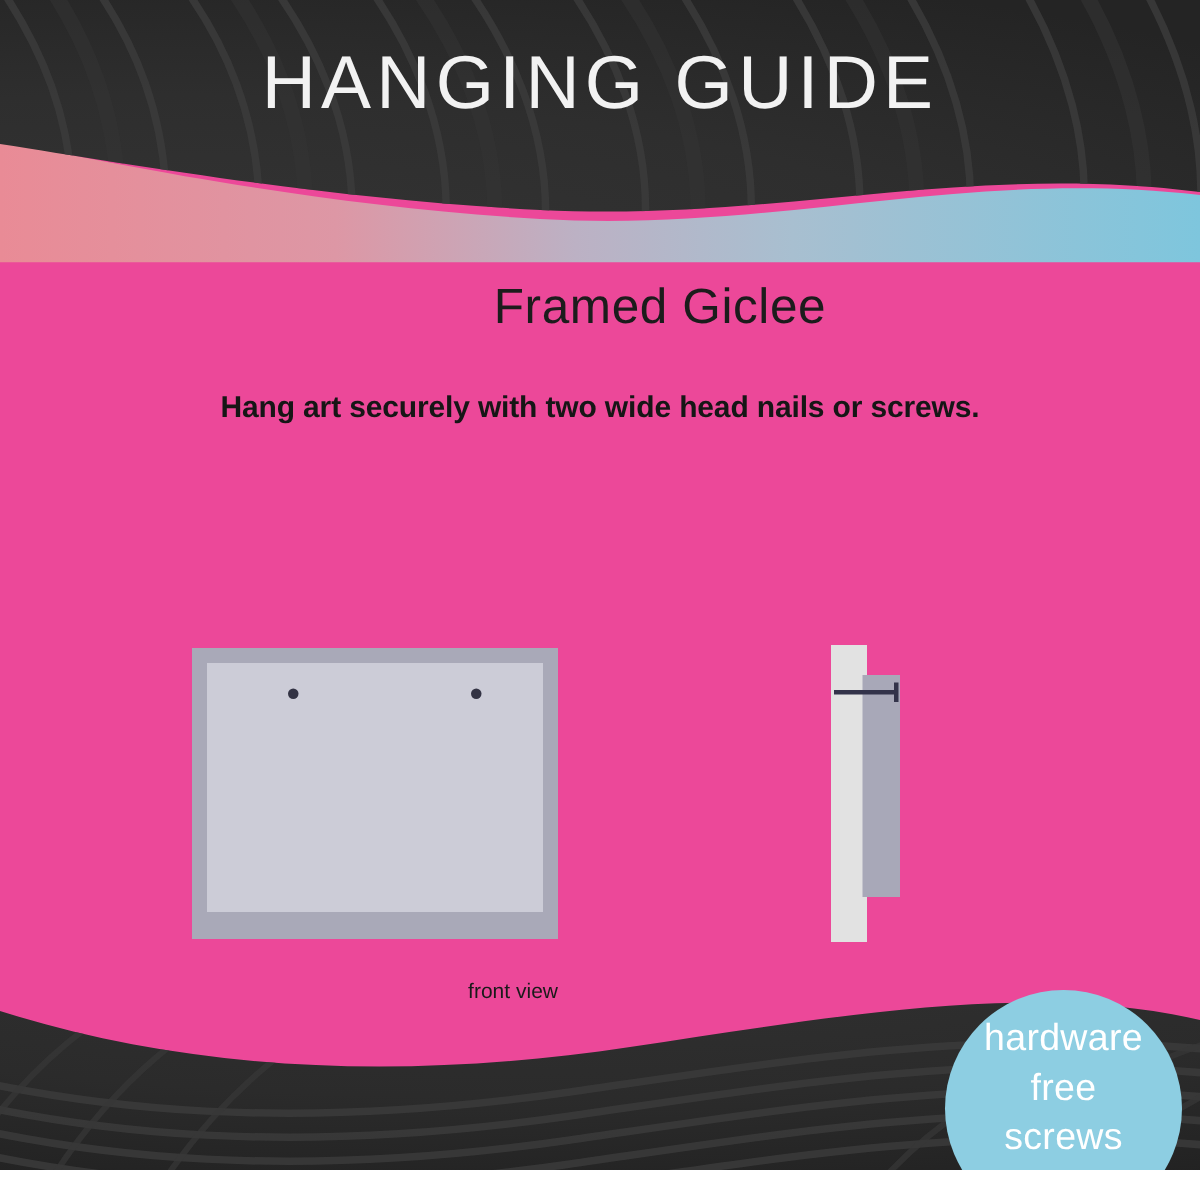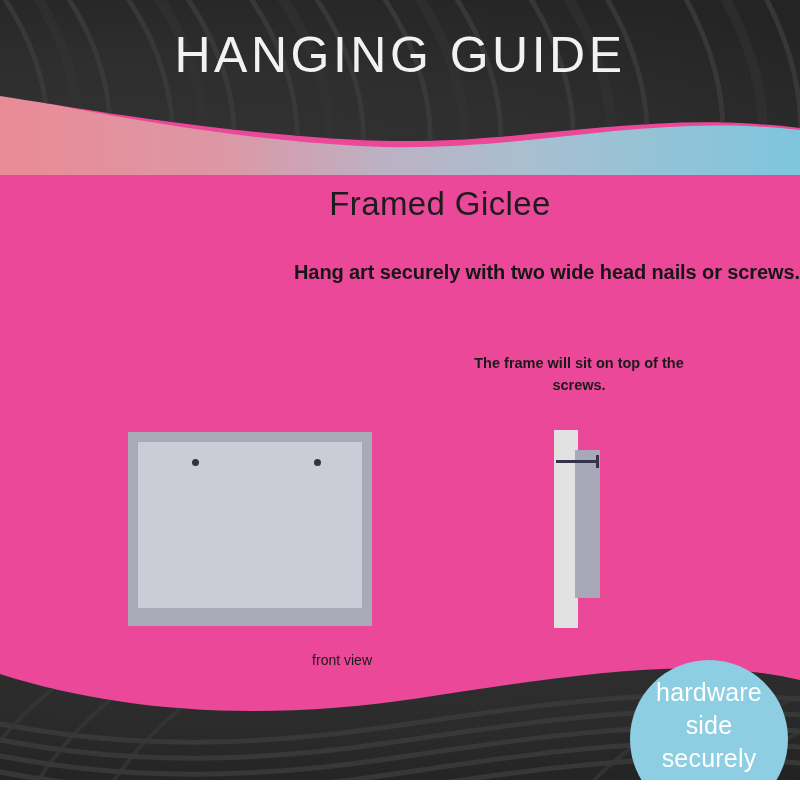--- a/index.html
+++ b/index.html
@@ -71,21 +71,21 @@
     font-weight: 400;
     color: #1c1c1c;
     letter-spacing: 0.4px;
     padding-left: 40px;
   }
   .lead-line {
     position: absolute;
     left: 0;
     top: 261px;
     width: 800px;
-    text-align: right;
+    text-align: center;
     font-size: 20px;
     font-weight: 700;
     color: #161616;
     letter-spacing: -0.1px;
   }
 
   .caption {
     position: absolute;
     font-size: 14.5px;
     font-weight: 700;
@@ -315,30 +315,29 @@
 
     <div class="frame-front">
       <div class="frame-front-inner">
         <span class="screw-dot screw-dot-left"></span>
         <span class="screw-dot screw-dot-right"></span>
       </div>
     </div>
 
     <div class="view-label view-label-front">front view</div>
 
-    <div class="caption caption-side">The frame will sit on top of the screws.</div>
 
     <div class="side-view">
       <div class="side-wall"></div>
       <div class="side-frame"></div>
       <div class="side-screw-shaft"></div>
       <div class="side-screw-head"></div>
     </div>
 
   </div>
 
   <div class="badge">
     <span class="badge-line">hardware</span>
-    <span class="badge-line">side</span>
-    <span class="badge-line">securely</span>
+    <span class="badge-line">free</span>
+    <span class="badge-line">screws</span>
   </div>
 
 </div>
 
 </body></html>

